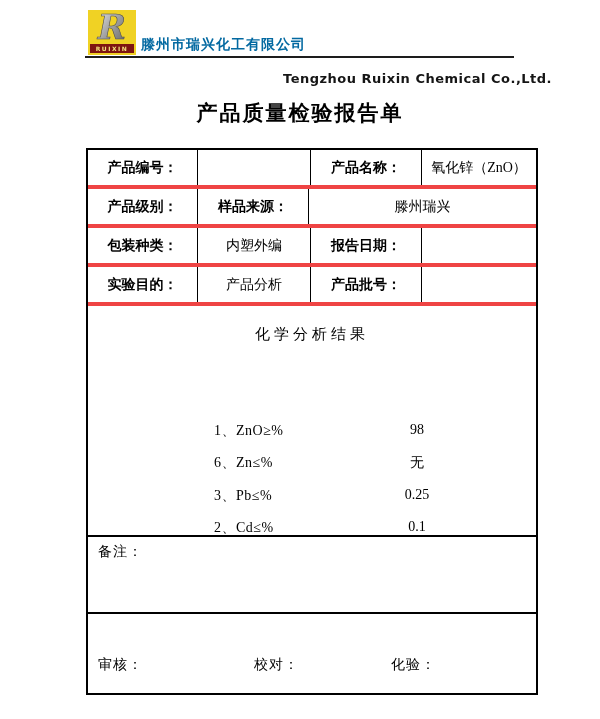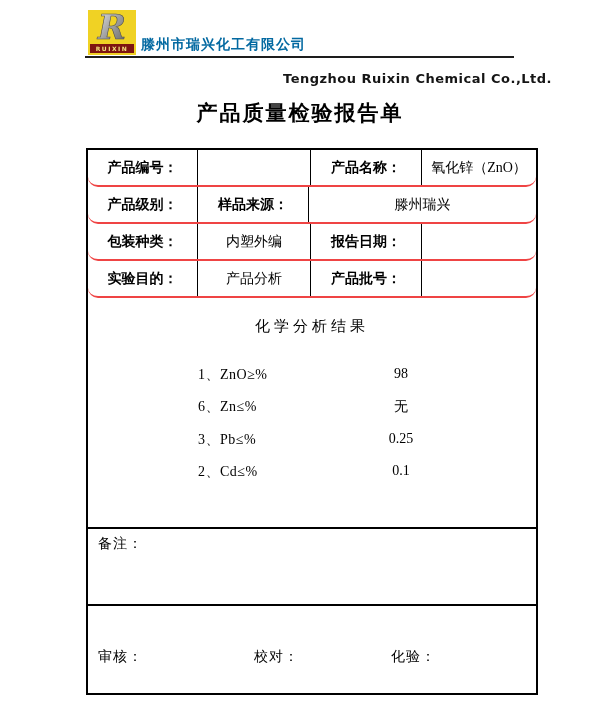--- a/index.html
+++ b/index.html
@@ -56,41 +56,41 @@
   }
 
   
   .report {
     position:absolute; left:86px; top:148px;
     width:452px; height:547px;
     border:2px solid #000;
     box-sizing:border-box;
     background:#fff;
   }
-  .info-row { display:flex; height:35px; border-bottom:2px solid #ef4444;border-radius:10px; }
+  .info-row { display:flex; height:35px; border-bottom:4px solid #ef4444; }
   .cell {
     box-sizing:border-box;
     display:flex; align-items:center; justify-content:center;
     white-space:nowrap; overflow:hidden;
   }
   .cell.c1 { width:110px; border-right:1px solid #000; }
   .cell.c2 { width:113px; border-right:1px solid #000; }
   .cell.c3 { width:111px; border-right:1px solid #000; }
   .cell.c4 { flex:1; }
   .cell.label { font-weight:bold; font-size:14px; font-family:"Liberation Sans", sans-serif; }
   .cell.value { font-size:14px; font-family:"Liberation Serif", serif; }
 
   .chem { position:relative; height:229px; border-bottom:2px solid #000; }
   .chem-title {
     position:absolute; top:19px; left:0; width:100%;
     text-align:center;
     font-size:15px; letter-spacing:4px;
     font-family:"Liberation Serif", serif;
   }
-  .chem-item { position:absolute; left:0; width:100%; height:17px; }
+  .chem-item { position:absolute; left:16px; width:100%; height:17px;margin-top:48px; }
   .chem-item .lbl {
     position:absolute; left:110px; top:0;
     font-size:14px; font-family:"Liberation Serif", serif;
     letter-spacing:0.5px; white-space:nowrap;
   }
   .chem-item .val {
     position:absolute; left:253px; top:0; width:120px;
     text-align:center;
     font-size:14px; font-family:"Liberation Serif", serif;
   }

